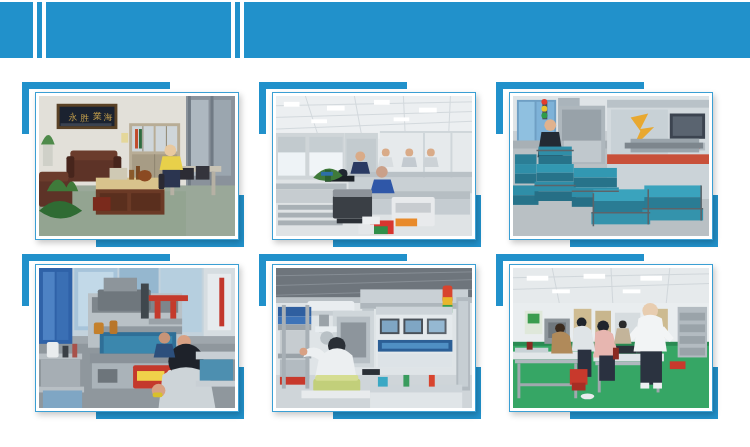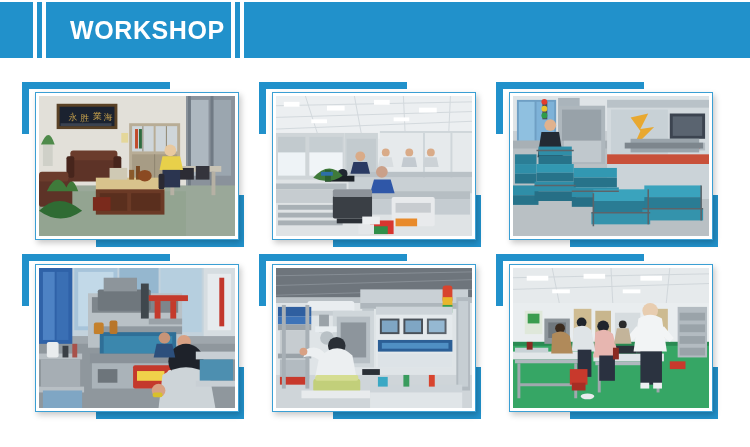--- a/index.html
+++ b/index.html
@@ -100,21 +100,20 @@
   .photo svg { display: block; width: 100%; height: 100%; }
 </style>
 </head>
 <body>
 
 <div class="header">
   <div class="hdr-divider d1"></div>
   <div class="hdr-divider d2"></div>
   <div class="hdr-divider d3"></div>
   <div class="hdr-divider d4"></div>
-  <div class="hdr-title">WORKSHOP</div>
 </div>
 
 <div class="grid">
 
   <div class="tile r0 c0">
     <div class="brk brk-tl-h"></div>
     <div class="brk brk-tl-v"></div>
     <div class="brk brk-br-h"></div>
     <div class="brk brk-br-v"></div>
     <div class="photo-frame">

